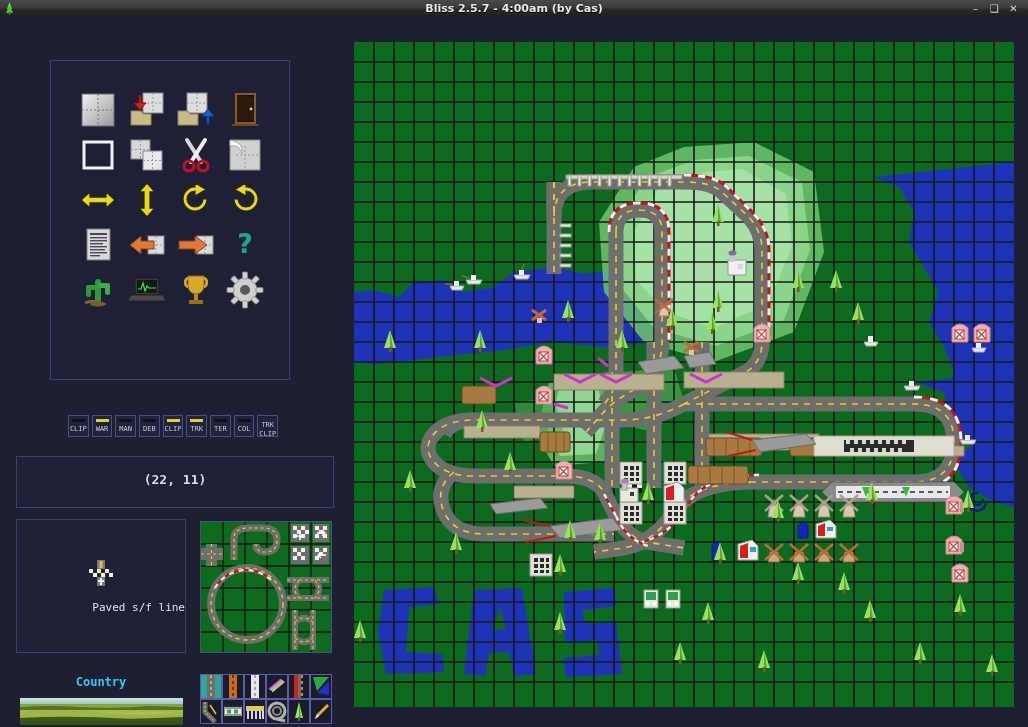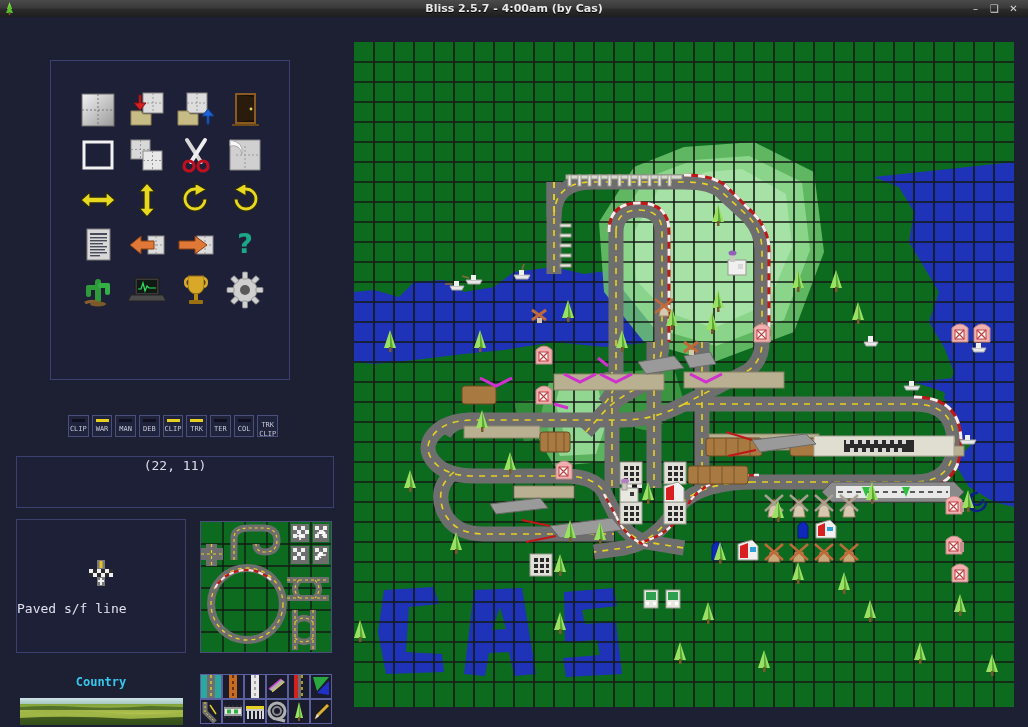--- a/index.html
+++ b/index.html
@@ -49,27 +49,27 @@
              background:#101020;}
   .tgl.on .lamp{background:#e8d020;}
   .tgl .lbl{position:absolute;left:0;top:9px;width:100%;text-align:center;
             color:#c8c8d8;font-size:7px;line-height:8px;letter-spacing:0px;
             font-family:"DejaVu Sans Mono","Liberation Mono",monospace;}
   .tgl .lbl.two{top:5px;}
 
   
   #infobox{left:16px;top:439px;width:318px;height:52px;}
   #infobox div{text-align:center;color:#dcdce8;font-size:13px;line-height:18px;}
-  #info-l1{margin-top:0;}
+  #info-l1{margin-top:14px;font-weight:bold;}
 
   
   #previewbox{left:16px;top:502px;width:170px;height:134px;}
   #prev-icon{position:absolute;left:50%;top:40px;transform:translateX(-50%);}
-  #prev-label{position:absolute;left:0;top:81px;width:100%;text-align:left;
-              color:#e0e0ee;font-size:13px;}
+  #prev-label{position:absolute;left:0;top:81px;width:100%;text-align:right;
+              color:#e0e0ee;font-size:11px;}
 
   
   #palettebox{position:absolute;left:200px;top:504px;width:132px;height:132px;
               border:1px solid #4a4f7d;box-sizing:border-box;
               background:#0d6b1f;}
 
   
   #country-label{position:absolute;left:16px;top:658px;width:170px;
                  text-align:center;color:#35c8f0;font-size:12px;font-weight:bold;}
   #country-thumb{position:absolute;left:20px;top:681px;width:163px;height:27px;}

